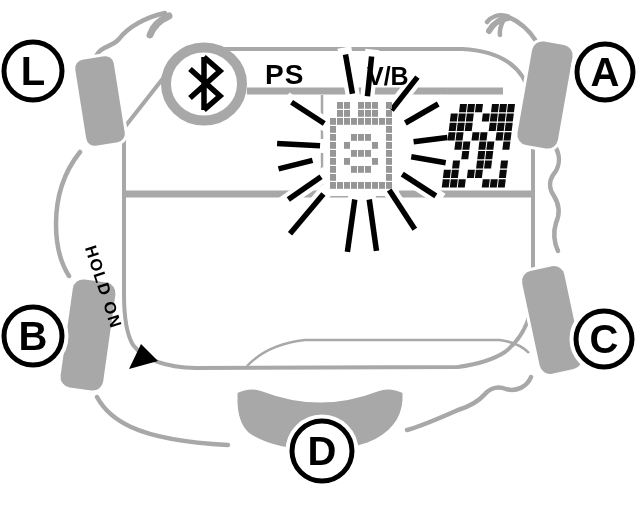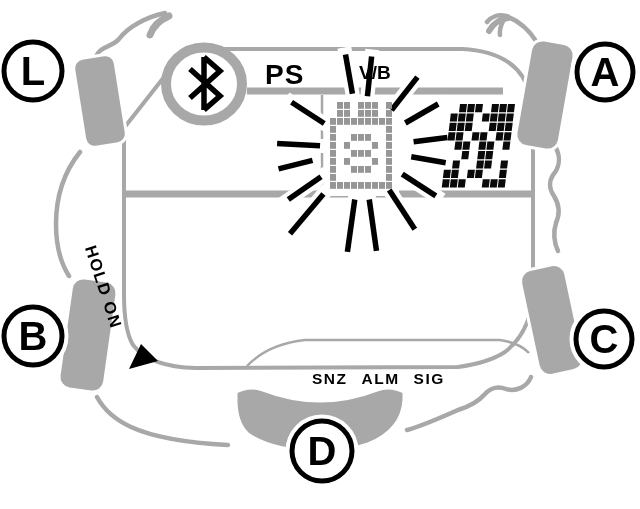--- a/index.html
+++ b/index.html
@@ -1,21 +1,21 @@
 <!DOCTYPE html>
 <html><head>
 <meta charset="utf-8">
 <style>
   html,body{margin:0;padding:0;background:#fff;}
   .stage{position:relative;width:640px;height:509px;background:#ffffff;overflow:hidden;
          font-family:"Liberation Sans",sans-serif;}
   .stage svg{position:absolute;left:0;top:0;}
   .lbl{position:absolute;color:#000;font-weight:bold;white-space:nowrap;}
   .lbl-ps{left:265px;top:59px;font-size:28px;letter-spacing:1px;}
-  .lbl-vib{left:359px;top:62px;font-size:19px;letter-spacing:0px;}
+  .lbl-vib{left:367px;top:62px;font-size:25px;letter-spacing:0px;}
   .lbl-bottom{left:312px;top:370px;display:flex;gap:14px;font-size:15.5px;letter-spacing:1.5px;}
   .lbl-holdon{left:99px;top:243px;font-size:16.5px;letter-spacing:1.5px;
               transform-origin:0 0;transform:rotate(72deg);}
   svg text.callout{font-family:"Liberation Sans",sans-serif;font-weight:bold;
                    font-size:40px;fill:#000;text-anchor:middle;}
 </style>
 </head>
 <body>
 
 <div class="stage">
@@ -234,20 +234,15 @@
         <text class="callout" x="322" y="465">D</text>
       </g>
     </g>
 
     <polygon points="129,369 141,344 158,361" fill="#000000"></polygon>
   </svg>
 
   <div class="lbl lbl-ps">PS</div>
   <div class="lbl lbl-vib">V/B</div>
 
-  <div class="lbl lbl-bottom">
-    <span>SNZ</span>
-    <span>ALM</span>
-    <span>SIG</span>
-  </div>
 
   <div class="lbl lbl-holdon">HOLD ON</div>
 </div>
 
 </body></html>

